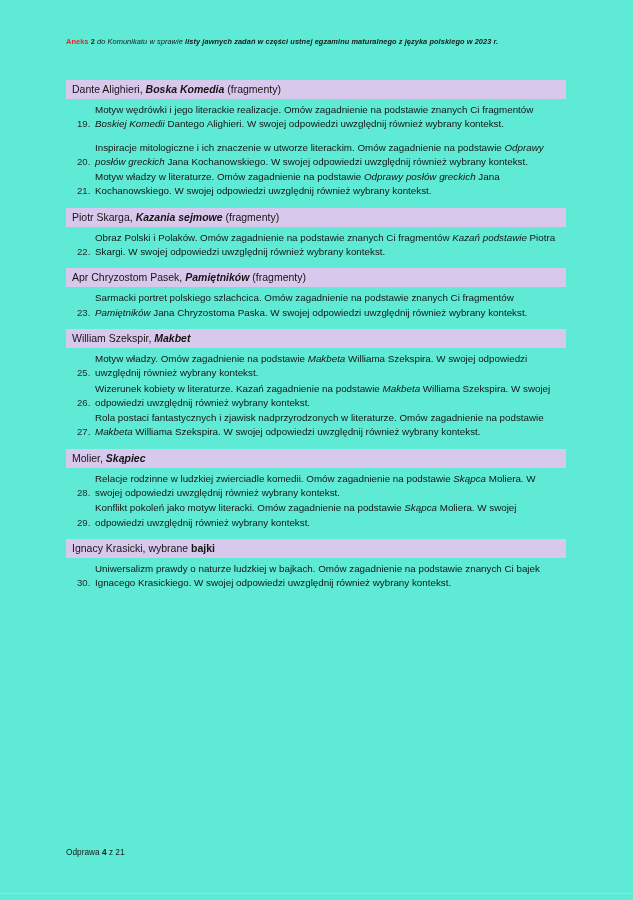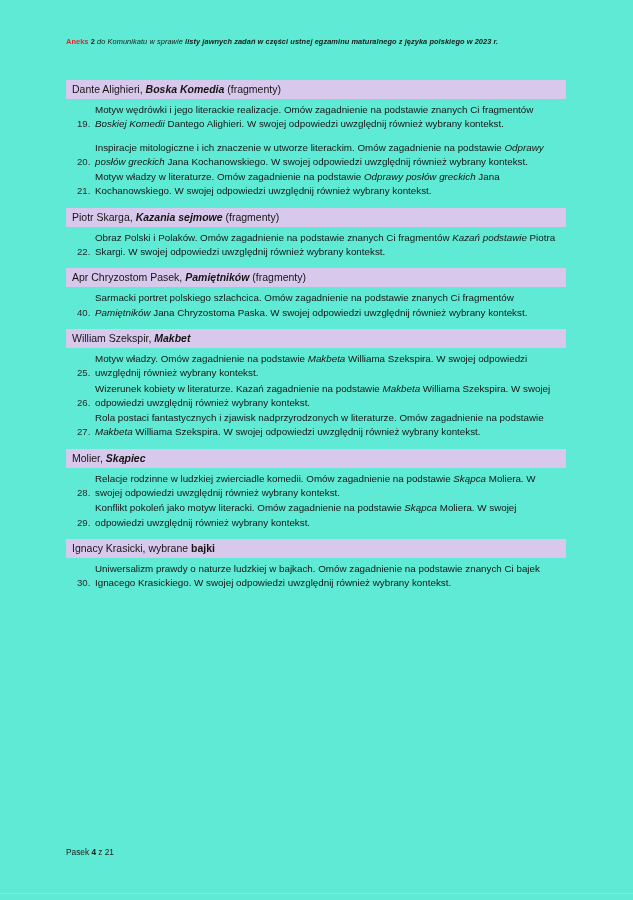--- a/index.html
+++ b/index.html
@@ -181,21 +181,21 @@
           <li class="task">
             <div class="task-num">22.</div>
             <div class="task-text"><span>Obraz Polski i Polaków. Omów zagadnienie na podstawie znanych Ci fragmentów </span><i>Kazań podstawie</i><span> Piotra Skargi. W swojej odpowiedzi uwzględnij również wybrany kontekst.</span></div>
           </li>
         </ul>
       </div>
       <div class="section">
         <div class="section-band"><span>Apr Chryzostom Pasek, </span><span class="work-ital">Pamiętników</span><span class="frag"> (fragmenty)</span></div>
         <ul class="tasks">
           <li class="task">
-            <div class="task-num">40.</div>
+            <div class="task-num">23.</div>
             <div class="task-text"><span>Sarmacki portret polskiego szlachcica. Omów zagadnienie na podstawie znanych Ci fragmentów </span><i>Pamiętników</i><span> Jana Chryzostoma Paska. W swojej odpowiedzi uwzględnij również wybrany kontekst.</span></div>
           </li>
         </ul>
       </div>
       <div class="section">
         <div class="section-band"><span>William Szekspir, </span><span class="work-ital">Makbet</span></div>
         <ul class="tasks">
           <li class="task">
             <div class="task-num">25.</div>
             <div class="task-text"><span>Motyw władzy. Omów zagadnienie na podstawie </span><i>Makbeta</i><span> Williama Szekspira. W swojej odpowiedzi uwzględnij również wybrany kontekst.</span></div>
@@ -228,17 +228,17 @@
         <ul class="tasks">
           <li class="task">
             <div class="task-num">30.</div>
             <div class="task-text"><span>Uniwersalizm prawdy o naturze ludzkiej w bajkach. Omów zagadnienie na podstawie znanych Ci bajek Ignacego Krasickiego. W swojej odpowiedzi uwzględnij również wybrany kontekst.</span></div>
           </li>
         </ul>
       </div>
     </div>
 
   <div class="doc-footer">
-    <span>Pasek </span><b>4</b><span> z 21</span>
+    <span>Odprawa </span><b>4</b><span> z 21</span>
   </div>
 
   <div class="page-bottom-rule"></div>
 </div>
 
 </body></html>

